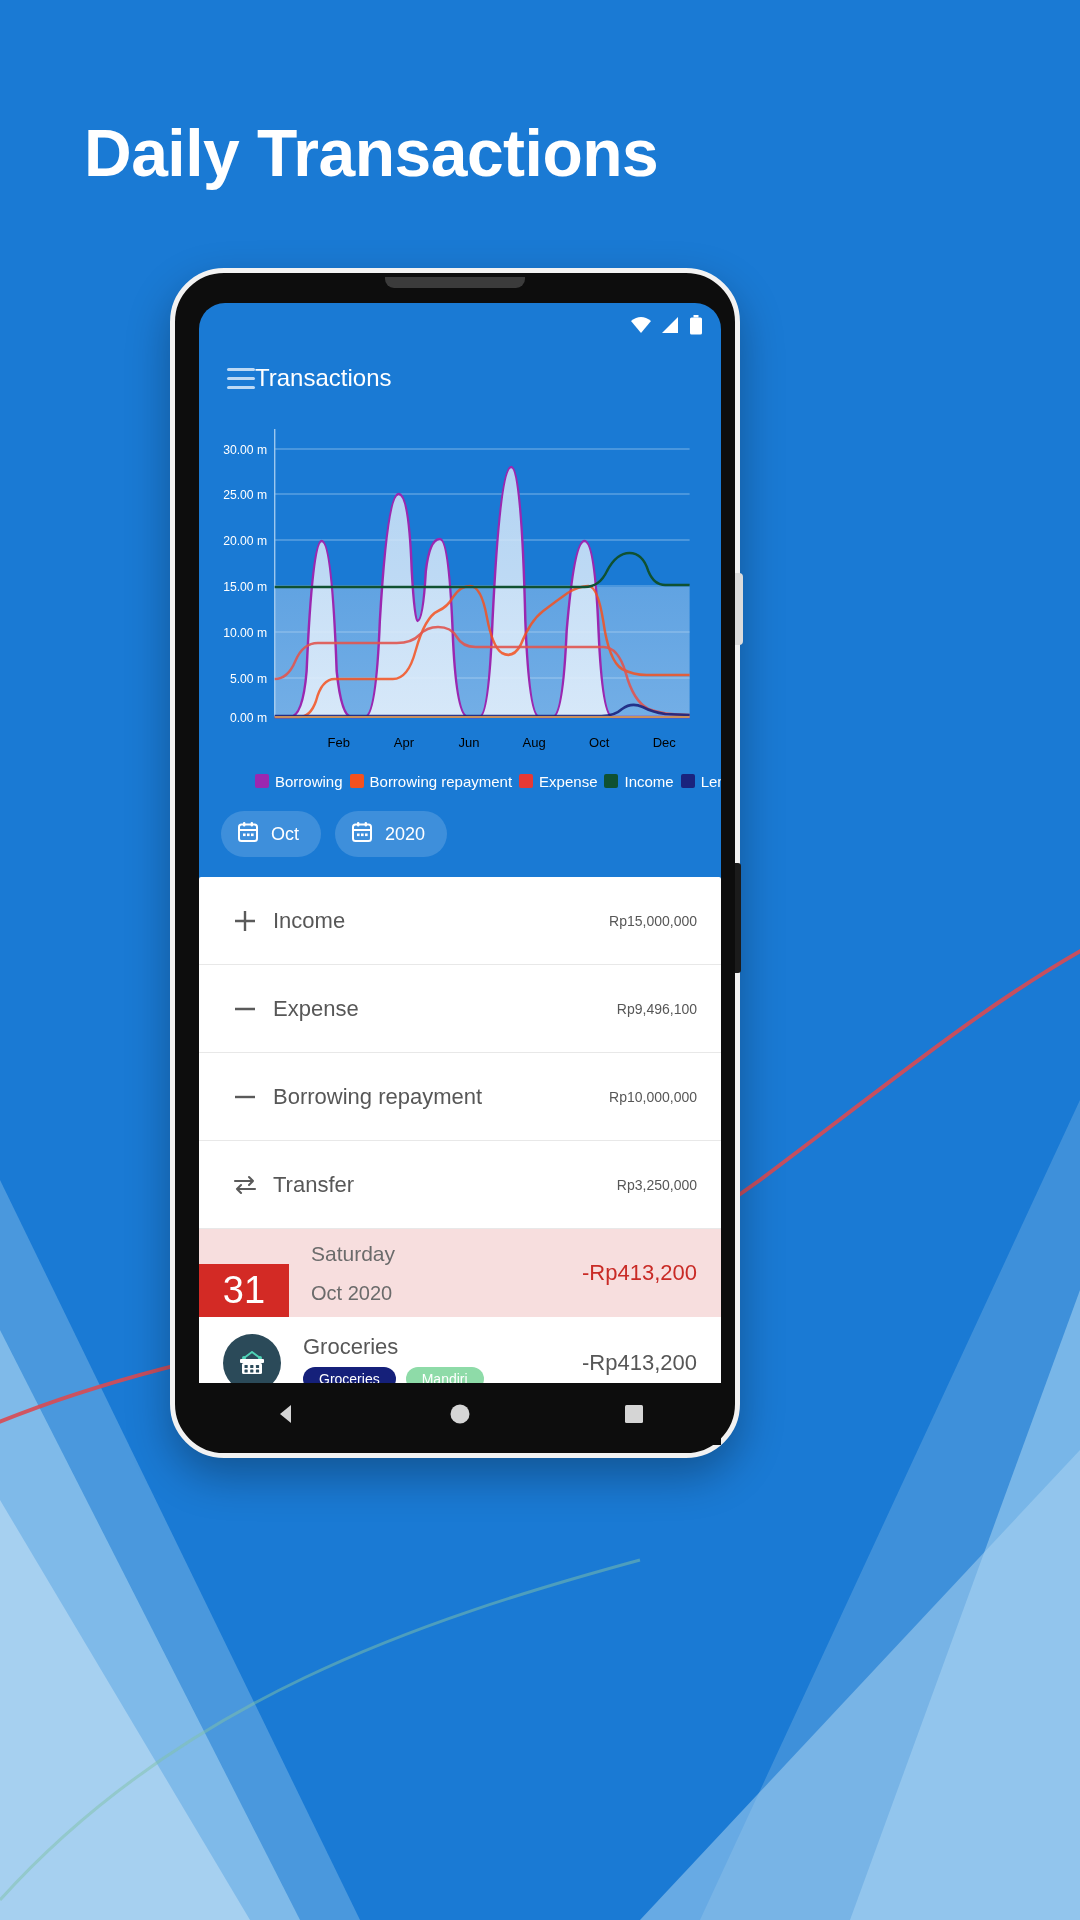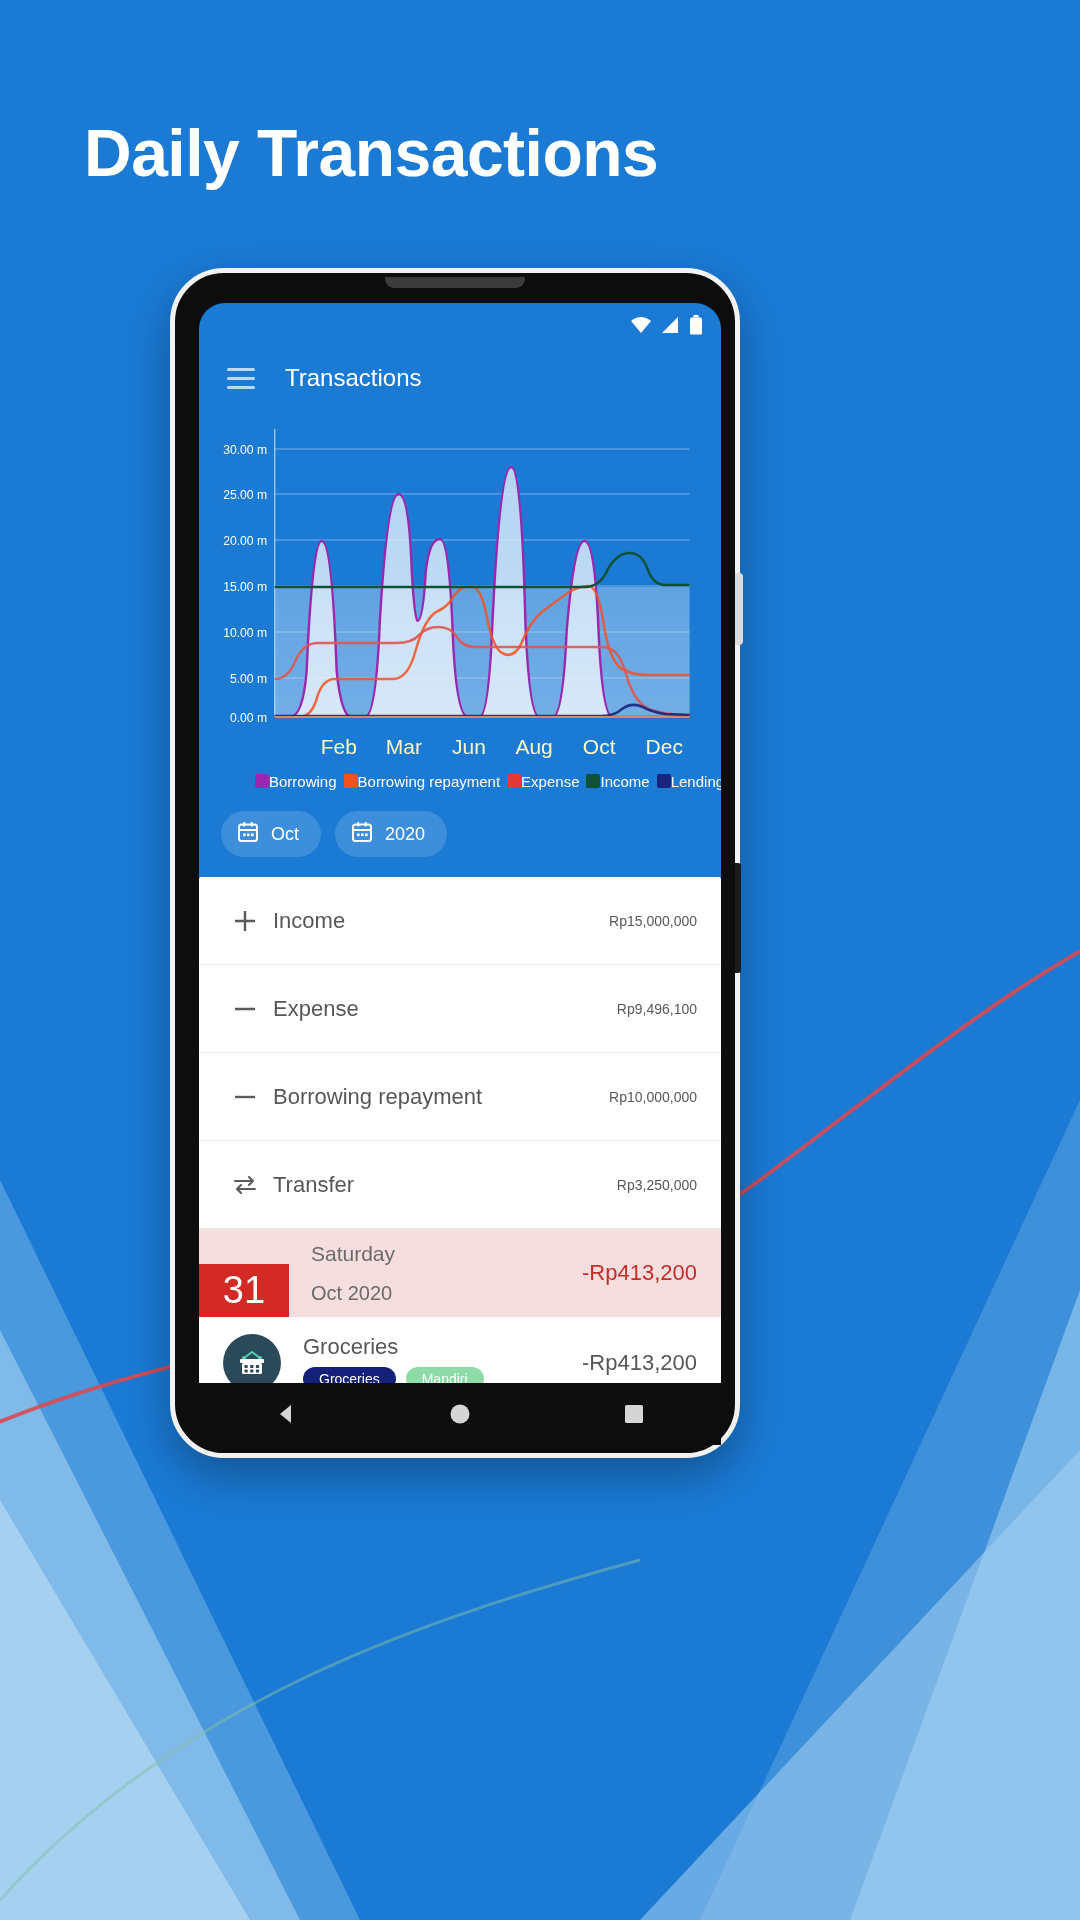--- a/index.html
+++ b/index.html
@@ -83,21 +83,20 @@
     padding: 0 18px 0 0;
     flex: 0 0 auto;
   }
   .statusbar svg { display: block; }
 
   
   .appbar {
     height: 62px;
     display: flex;
     align-items: center;
-    gap: 30px;
     padding: 0 28px;
     flex: 0 0 auto;
   }
   .hamburger { display: flex; flex-direction: column; gap: 6px; width: 28px; cursor: pointer; }
   .hamburger span { display: block; height: 3px; background: #bcd9f5; border-radius: 2px; }
   .appbar-title {
     color: #ffffff;
     font-size: 24px;
     font-weight: 400;
   }
@@ -116,35 +115,35 @@
 
   .xlabels {
     display: flex;
     margin: 2px 22px 0 66px;
     position: relative;
     height: 24px;
   }
   .xlabels span {
     position: absolute;
     transform: translateX(-50%);
-    color: #fef9c3;
-    font-size: 21px;
+    color: #000000;
+    font-size: 13px;
   }
 
   
   .legend {
     display: flex;
     align-items: center;
     gap: 7px;
     padding: 10px 0 0 56px;
     height: 34px;
     overflow: hidden;
     white-space: nowrap;
   }
-  .legend-item { display: flex; align-items: center; flex: 0 0 auto; }
+  .legend-item { display: flex; align-items: center; gap: 6px; flex: 0 0 auto; }
   .legend-swatch { width: 14px; height: 14px; border-radius: 2px; flex: 0 0 auto; }
   .legend-label { color: #ffffff; font-size: 15px; }
 
   
   .chips {
     display: flex;
     gap: 14px;
     padding: 18px 0 20px 22px;
     flex: 0 0 auto;
   }
@@ -400,21 +399,21 @@
                    Q462 132 468 150 Q474 164 486 164 L512 164" fill="none" stroke="#0f5132" stroke-width="2.6"></path>
 
           <path d="M70 295 L418 295 Q432 295 440 288 Q450 281 462 286 Q472 291 486 293 L512 294" fill="none" stroke="#1a237e" stroke-width="2.6" opacity="0.9"></path>
 
           <line x1="70" y1="296" x2="512" y2="296" stroke="#c98f5c" stroke-width="2"></line>
         </svg>
       </div>
 
       <div class="xlabels">
         <span style="left:17%">Feb</span>
-        <span style="left:32%">Mar</span>
+        <span style="left:32%">Apr</span>
         <span style="left:47%">Jun</span>
         <span style="left:62%">Aug</span>
         <span style="left:77%">Oct</span>
         <span style="left:92%">Dec</span>
       </div>
 
       <div class="legend">
         <div class="legend-item">
           <span class="legend-swatch" style="background:#9b27b0"></span>
           <span class="legend-label">Borrowing</span>

